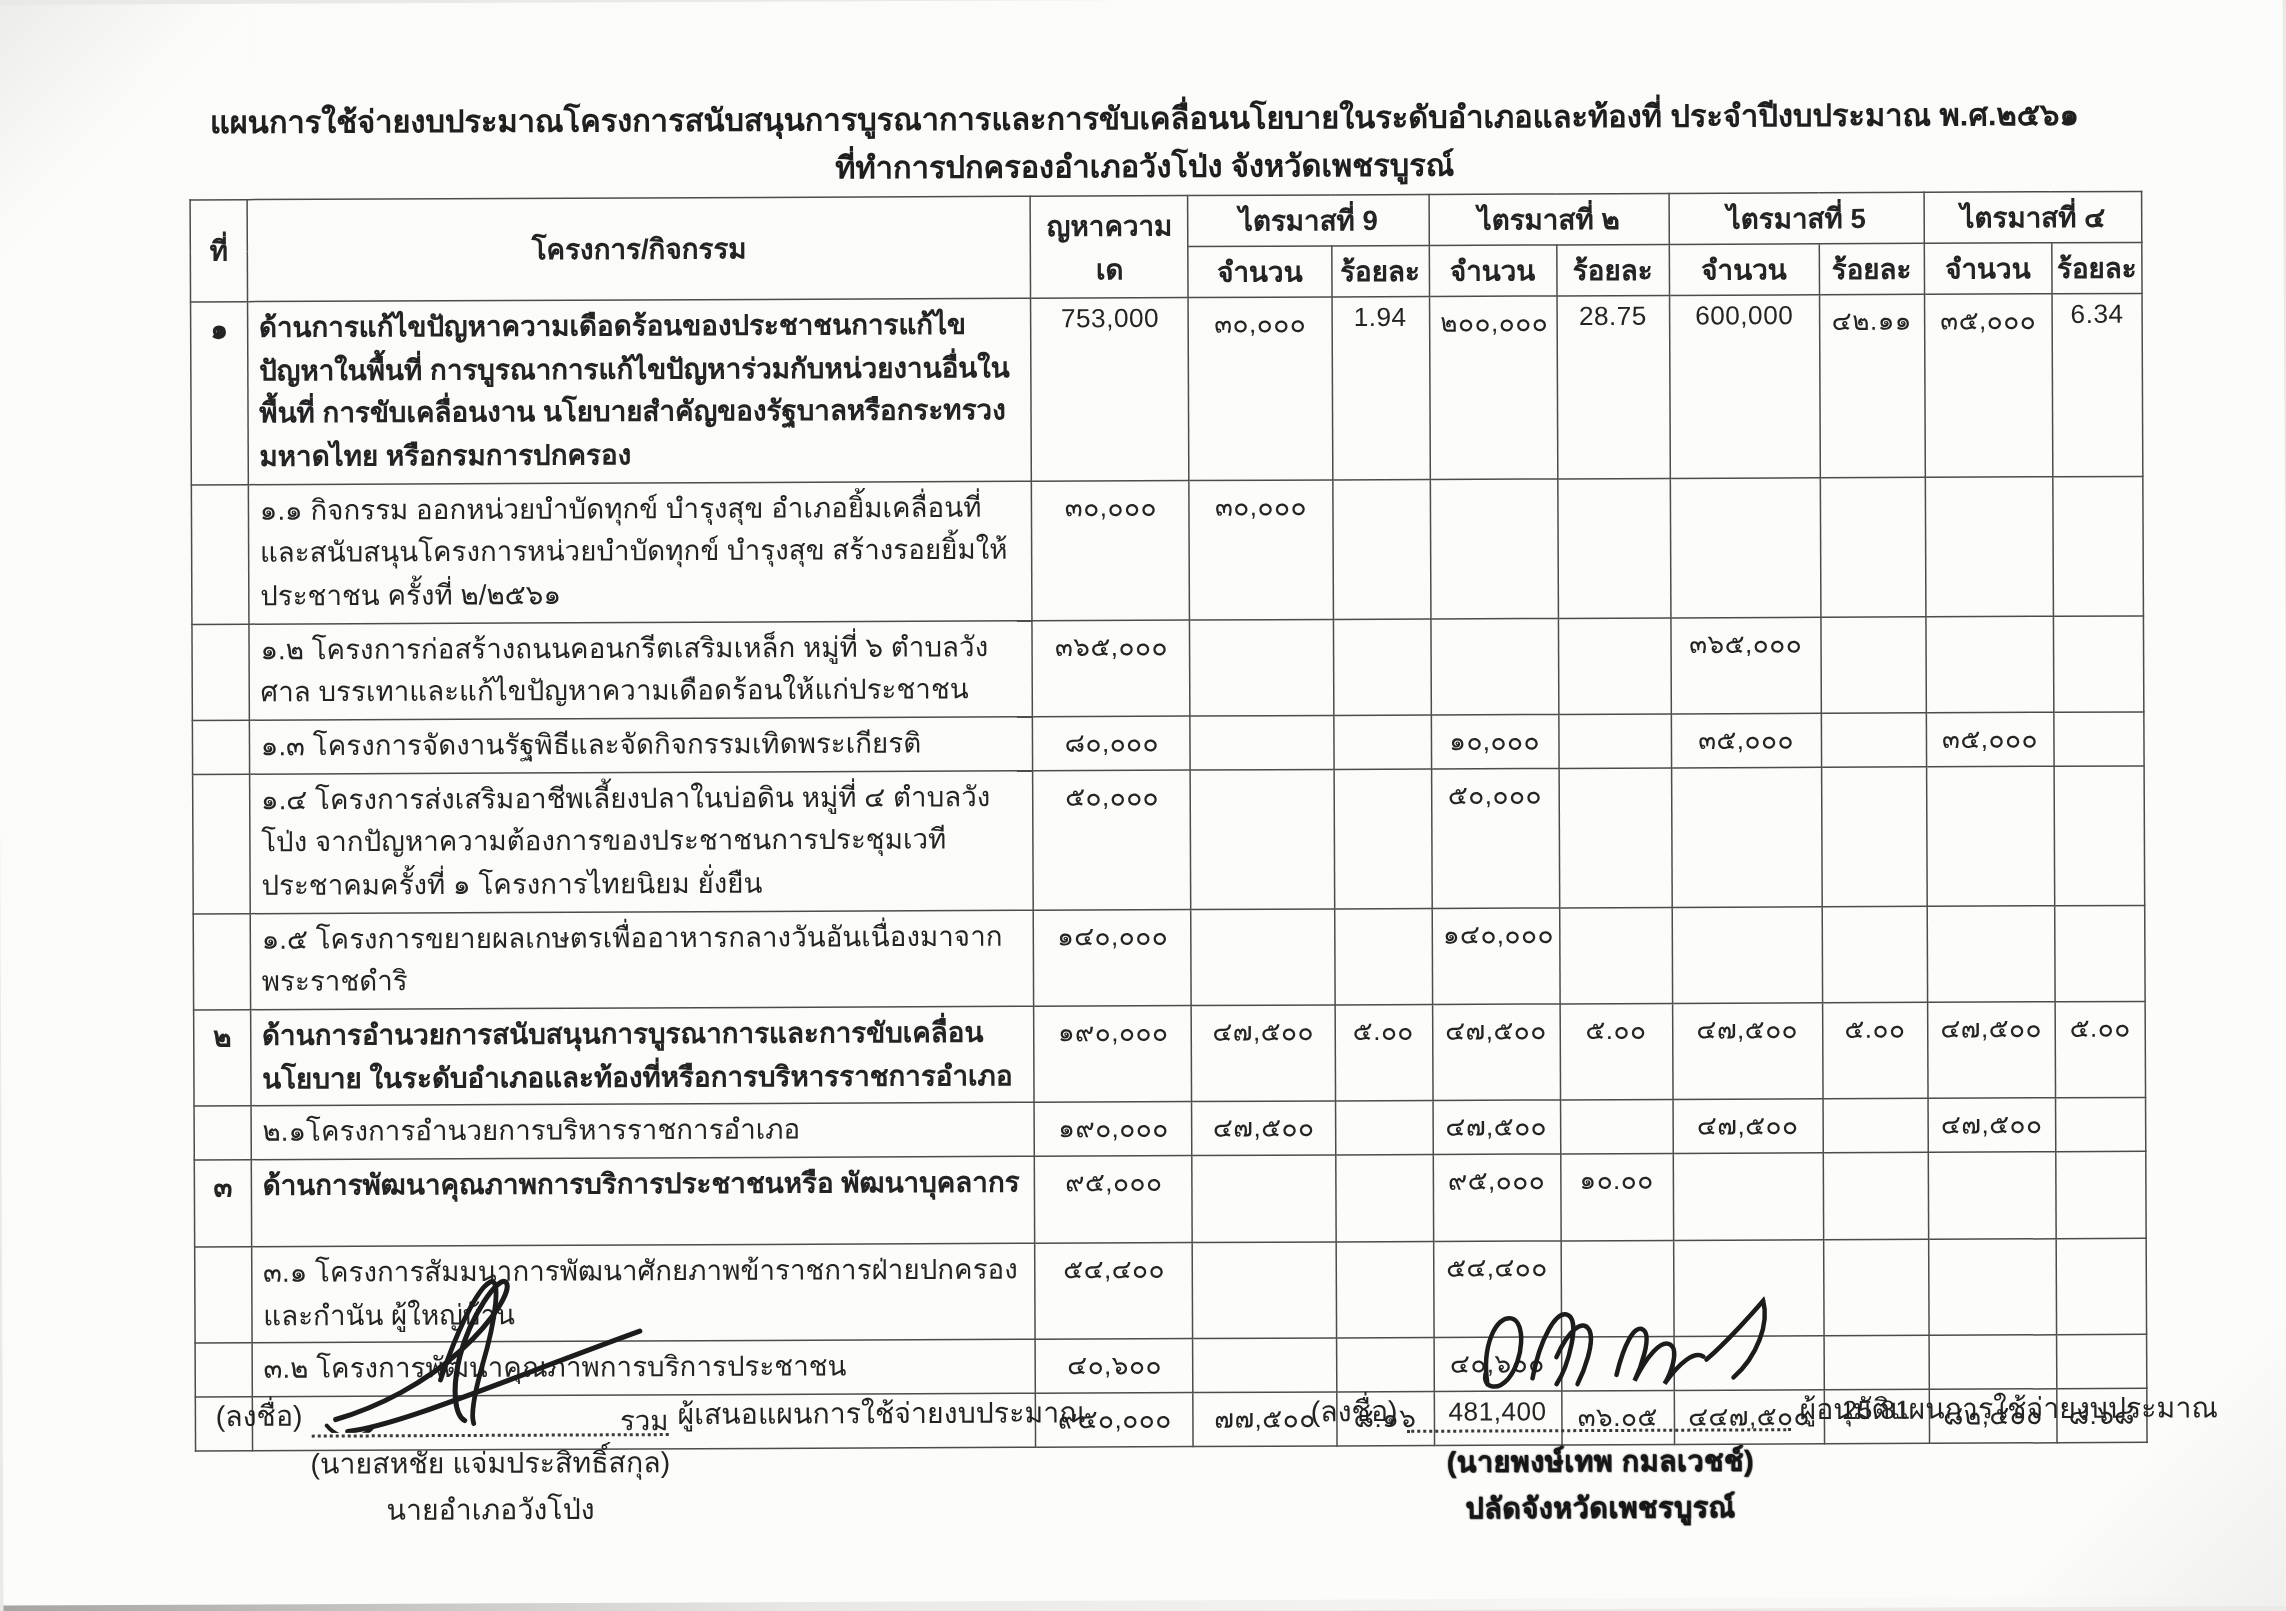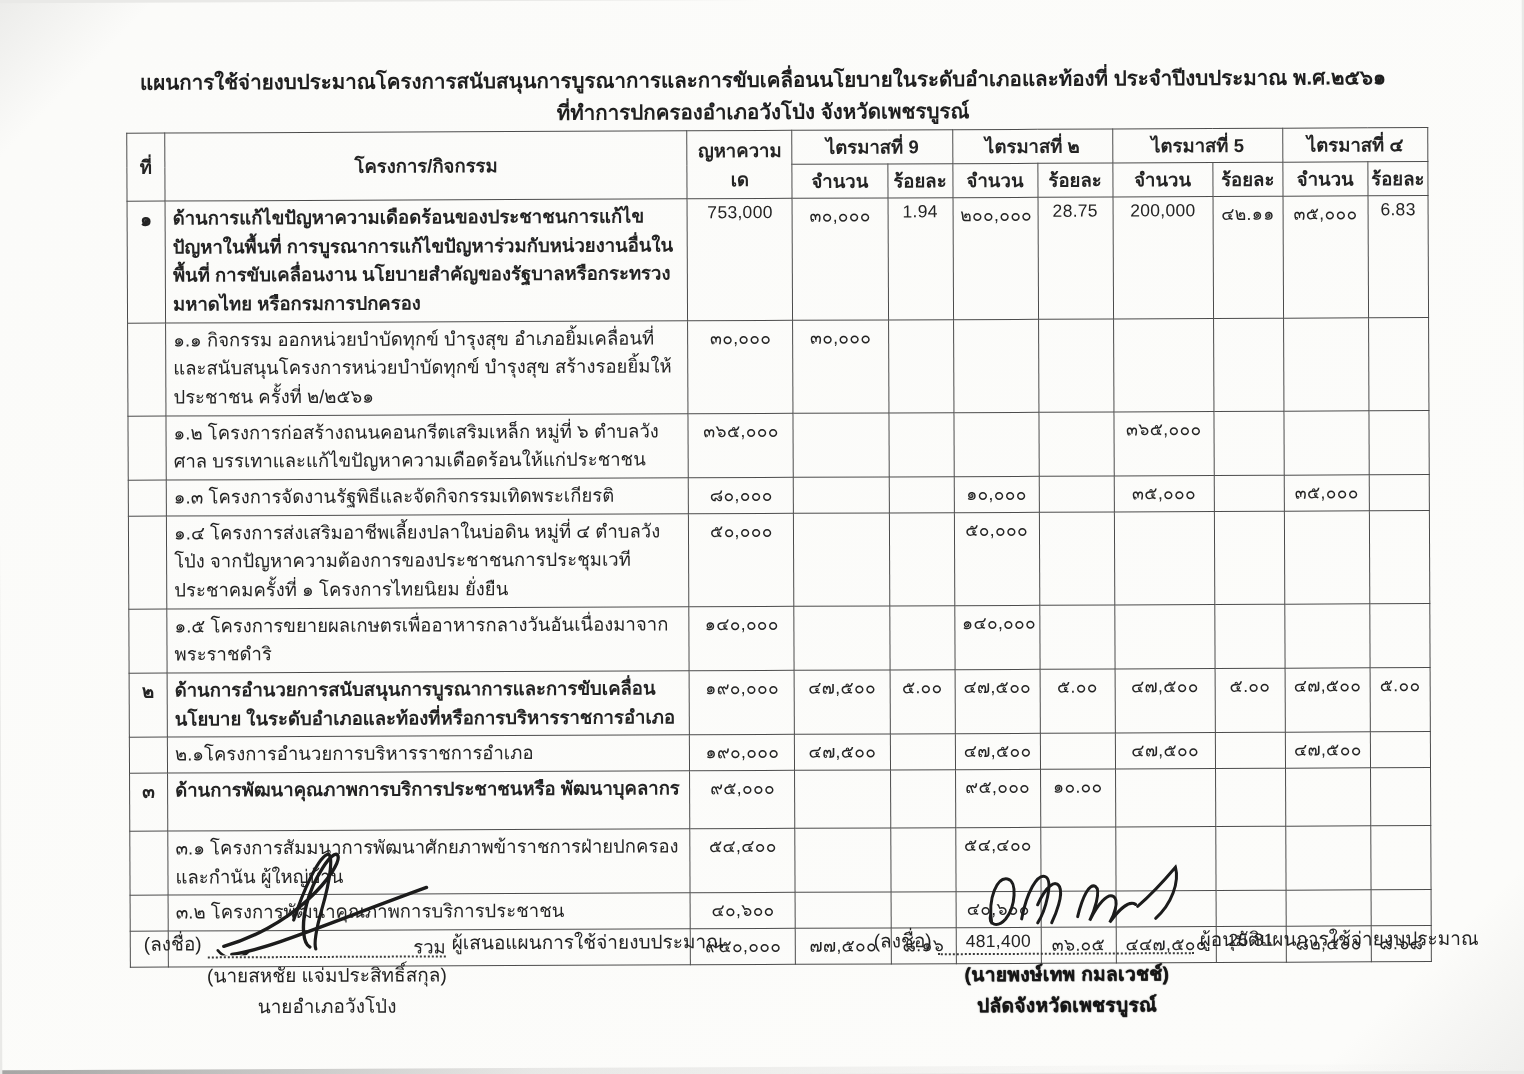--- a/index.html
+++ b/index.html
@@ -116,24 +116,24 @@
     </thead>
     <tbody>
       <tr class="main h88">
         <td class="c-no">๑</td>
         <td class="c-proj">ด้านการแก้ไขปัญหาความเดือดร้อนของประชาชนการแก้ไขปัญหาในพื้นที่ การบูรณาการแก้ไขปัญหาร่วมกับหน่วยงานอื่นในพื้นที่ การขับเคลื่อนงาน นโยบายสำคัญของรัฐบาลหรือกระทรวงมหาดไทย หรือกรมการปกครอง</td>
         <td class="c-num">753,000</td>
         <td class="c-num">๓๐,๐๐๐</td>
         <td class="c-num">1.94</td>
         <td class="c-num">๒๐๐,๐๐๐</td>
         <td class="c-num">28.75</td>
-        <td class="c-num">200,000</td>
+        <td class="c-num">600,000</td>
         <td class="c-num">๔๒.๑๑</td>
         <td class="c-num">๓๕,๐๐๐</td>
-        <td class="c-num">6.83</td>
+        <td class="c-num">6.34</td>
       </tr>
       <tr class="h86">
         <td class="c-no"></td>
         <td class="c-proj">๑.๑ กิจกรรม ออกหน่วยบำบัดทุกข์ บำรุงสุข อำเภอยิ้มเคลื่อนที่ และสนับสนุนโครงการหน่วยบำบัดทุกข์ บำรุงสุข สร้างรอยยิ้มให้ประชาชน ครั้งที่ ๒/๒๕๖๑</td>
         <td class="c-num">๓๐,๐๐๐</td>
         <td class="c-num">๓๐,๐๐๐</td>
         <td class="c-num"></td>
         <td class="c-num"></td>
         <td class="c-num"></td>
         <td class="c-num"></td>

